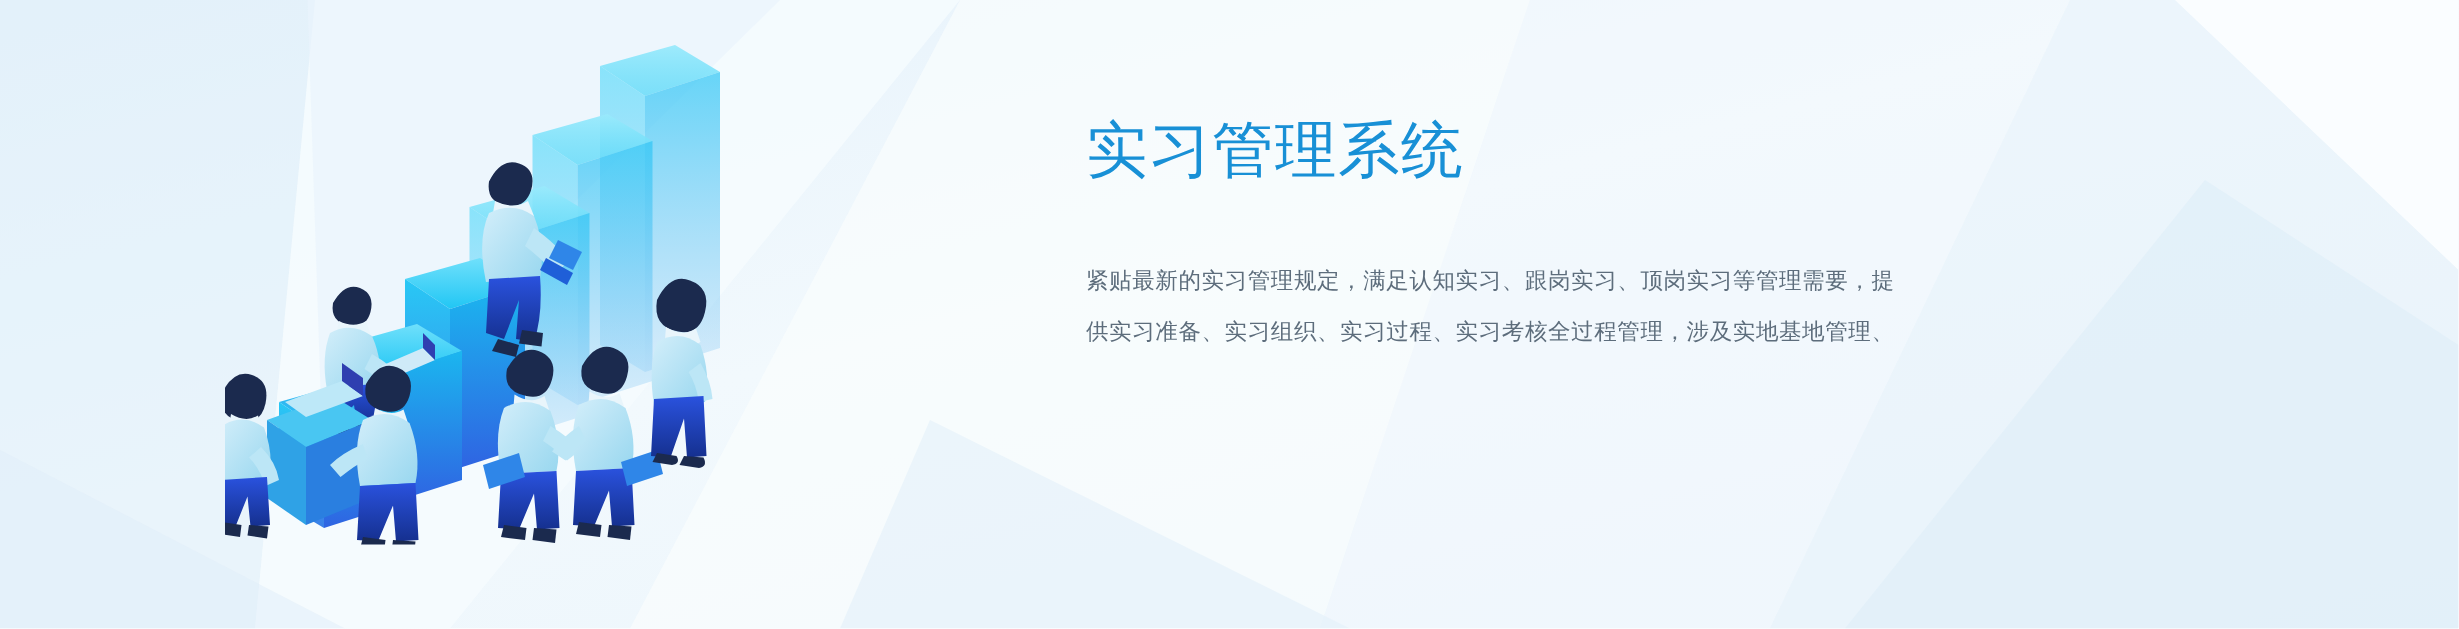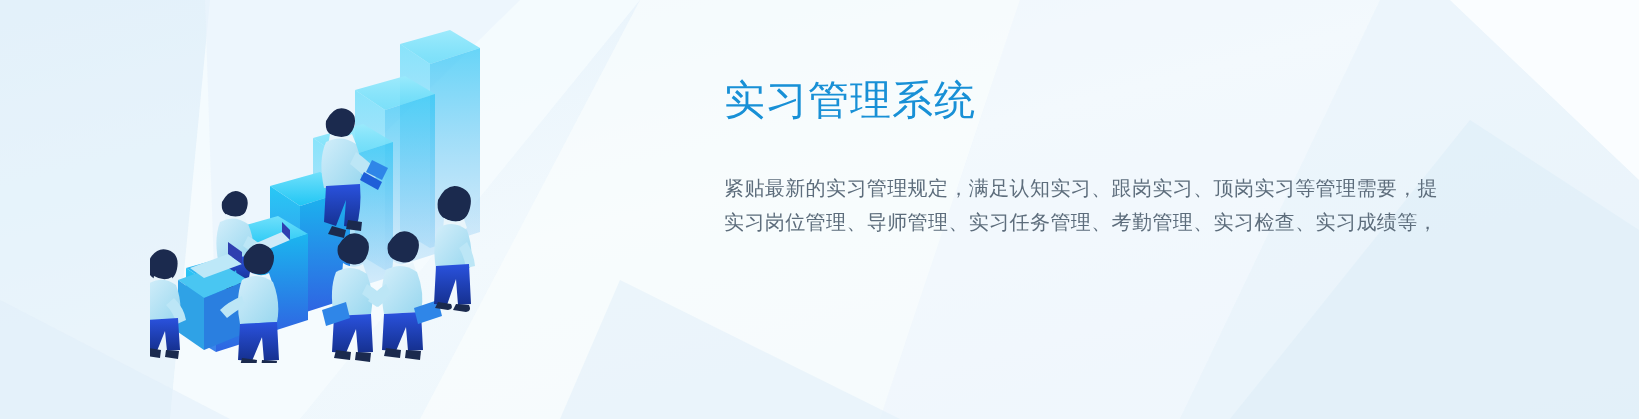--- a/index.html
+++ b/index.html
@@ -53,21 +53,21 @@
     letter-spacing: 1px;
     color: #1890d6;
     font-weight: 400;
     margin: 0;
     white-space: nowrap;
   }
 
   #desc {
     margin: 0;
     padding-top: 45px;
-    font-size: 20px;
+    font-size: 15px;
     line-height: 34px;
     color: #5d6d7c;
     letter-spacing: 0.4px;
     width: 740px;
     text-align: justify;
   }
   #desc .ln {
     display: block;
     white-space: nowrap;
   }
@@ -249,17 +249,17 @@
       <path d="M286 248 l33 -2 l2 40 l-13 1 l-2 -26 l-9 26 l-13 -1z" fill="url(#pantG)"></path>
       <path d="M288 284 l13 2 q3 5 -3 6 l-13 -2z" fill="#1b2a4e"></path>
       <path d="M306 286 l13 1 q3 6 -3 7 l-13 -2z" fill="#1b2a4e"></path>
     </g>
   </svg>
 
   <div id="copy">
     <h1 id="title">实习管理系统</h1>
     <p id="desc">
       <span class="ln">紧贴最新的实习管理规定，满足认知实习、跟岗实习、顶岗实习等管理需要，提</span>
-      <span class="ln">实习岗位管理、导师管理、实习任务管理、考勤管理、实习检查、实习成绩等，</span>
+      <span class="ln">供实习准备、实习组织、实习过程、实习考核全过程管理，涉及实地基地管理、</span>
     </p>
   </div>
 
 </div>
 
 </body></html>

